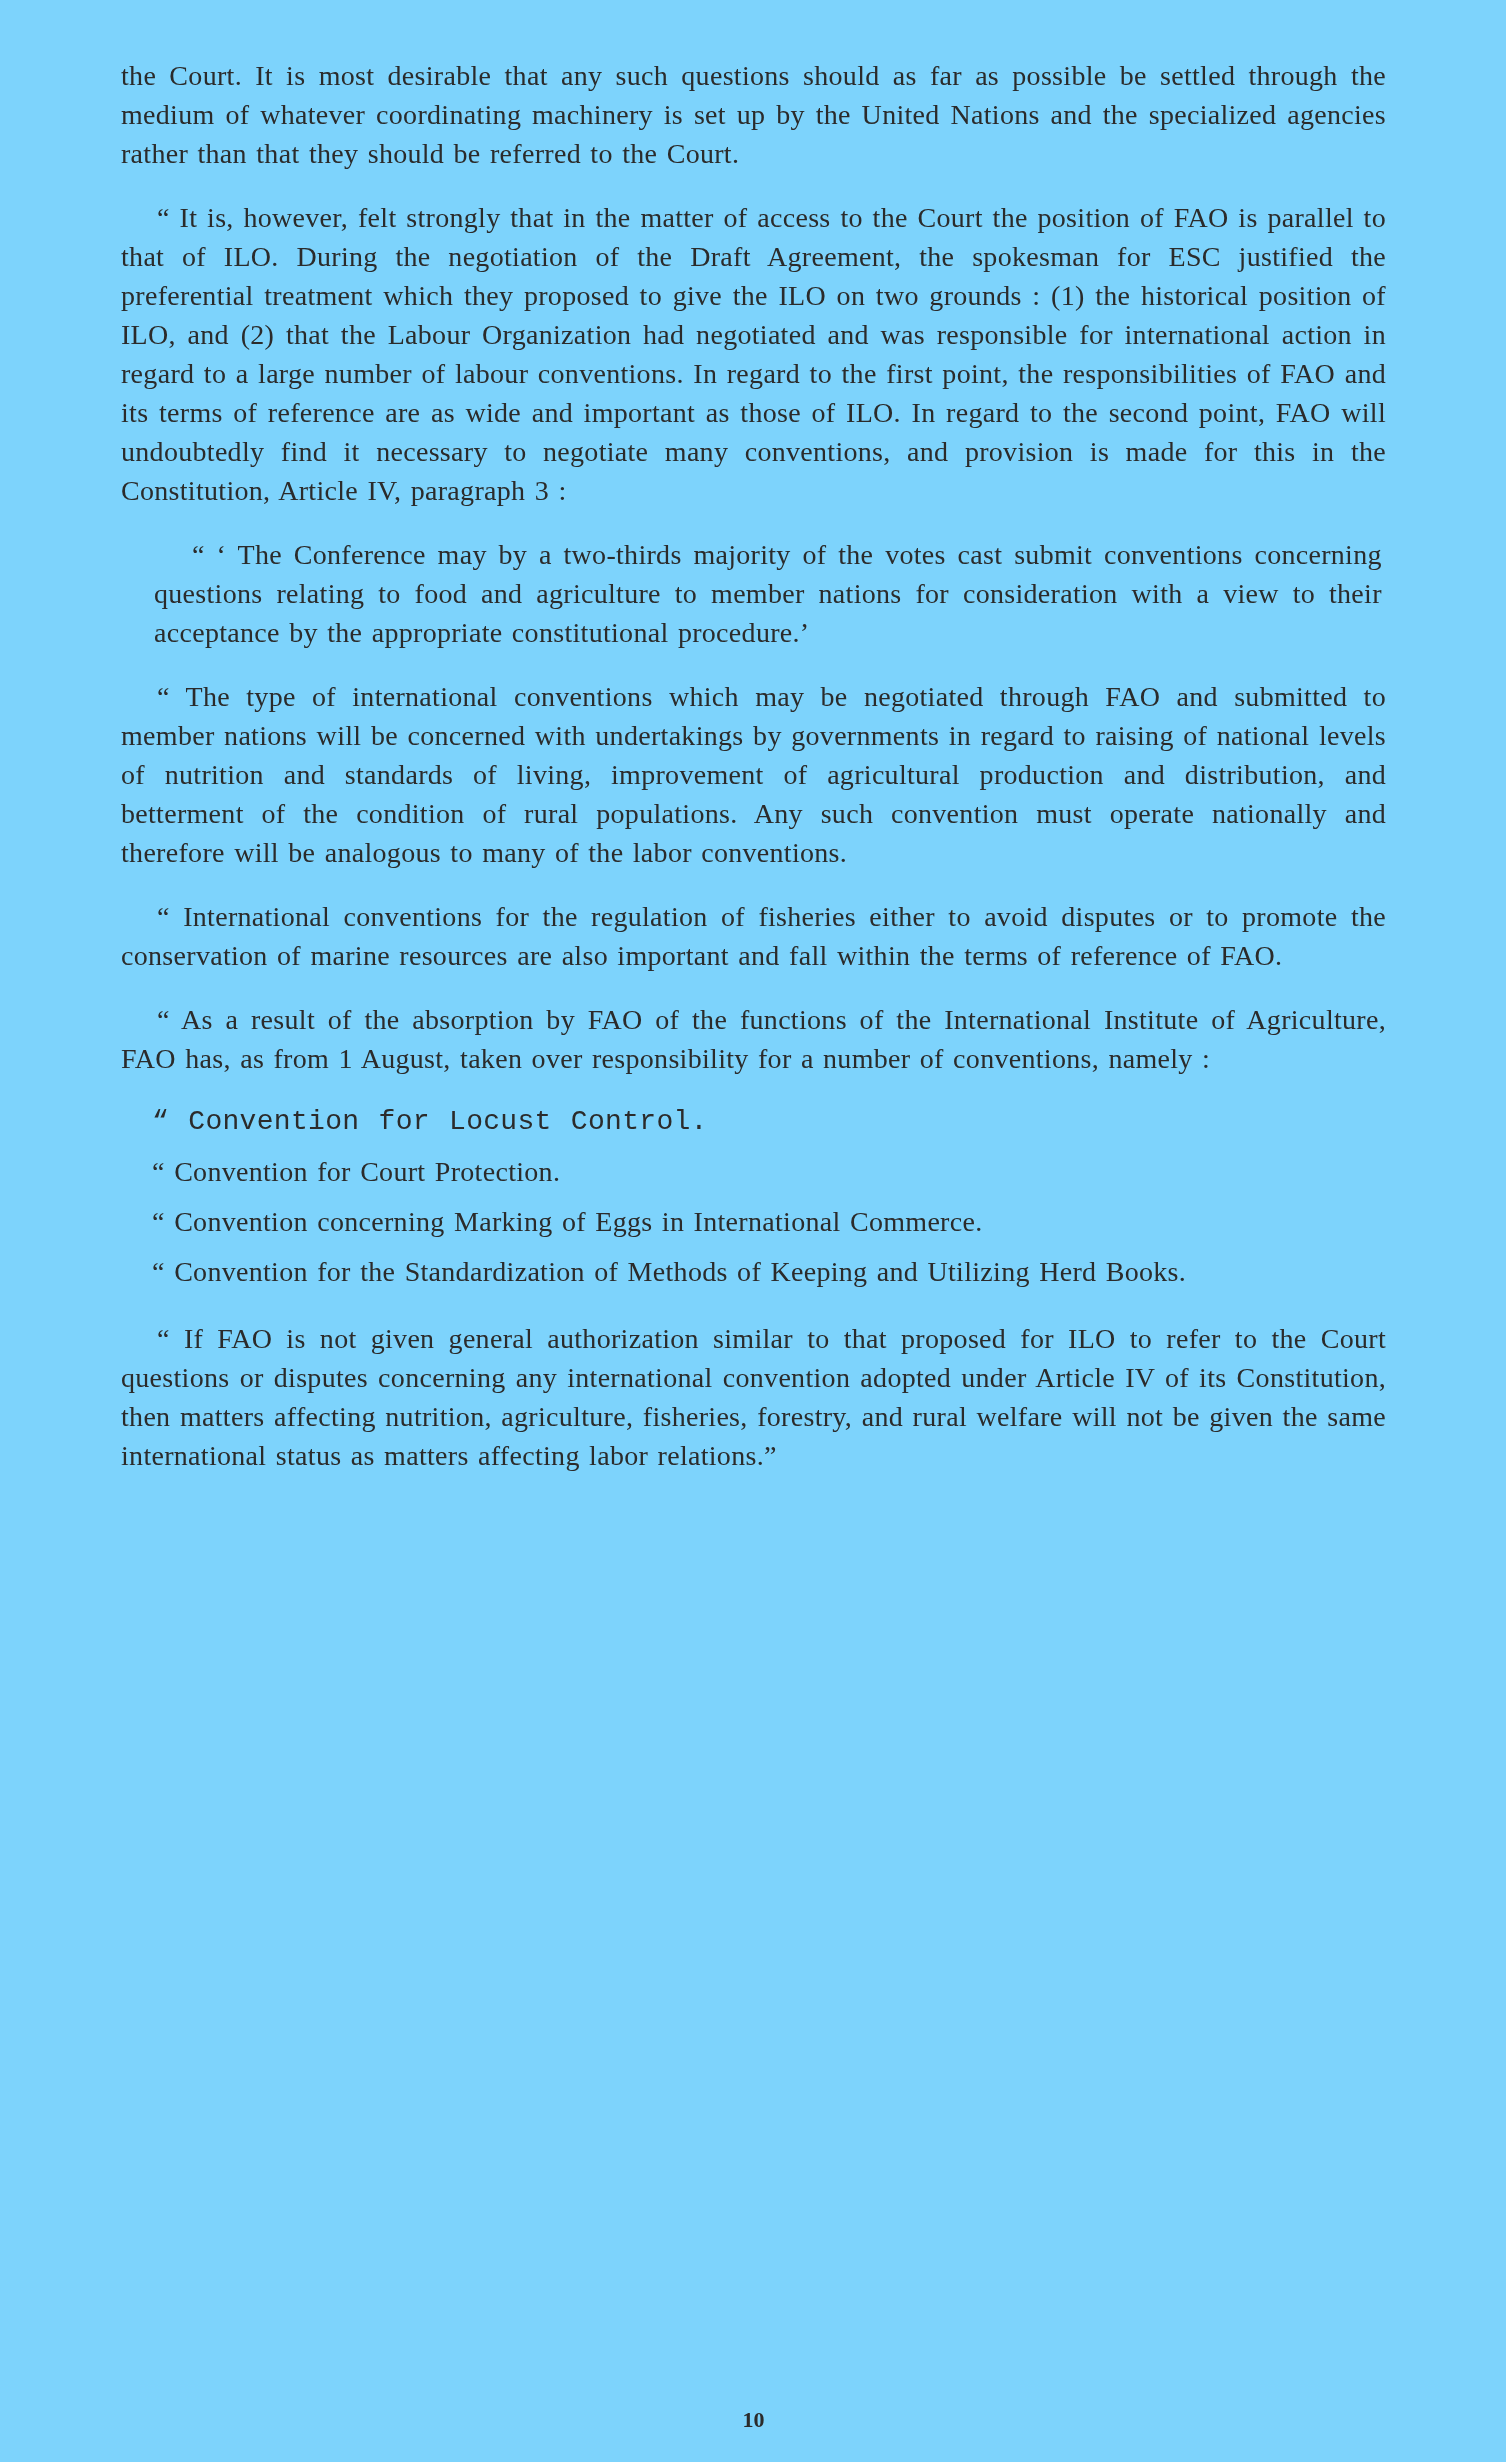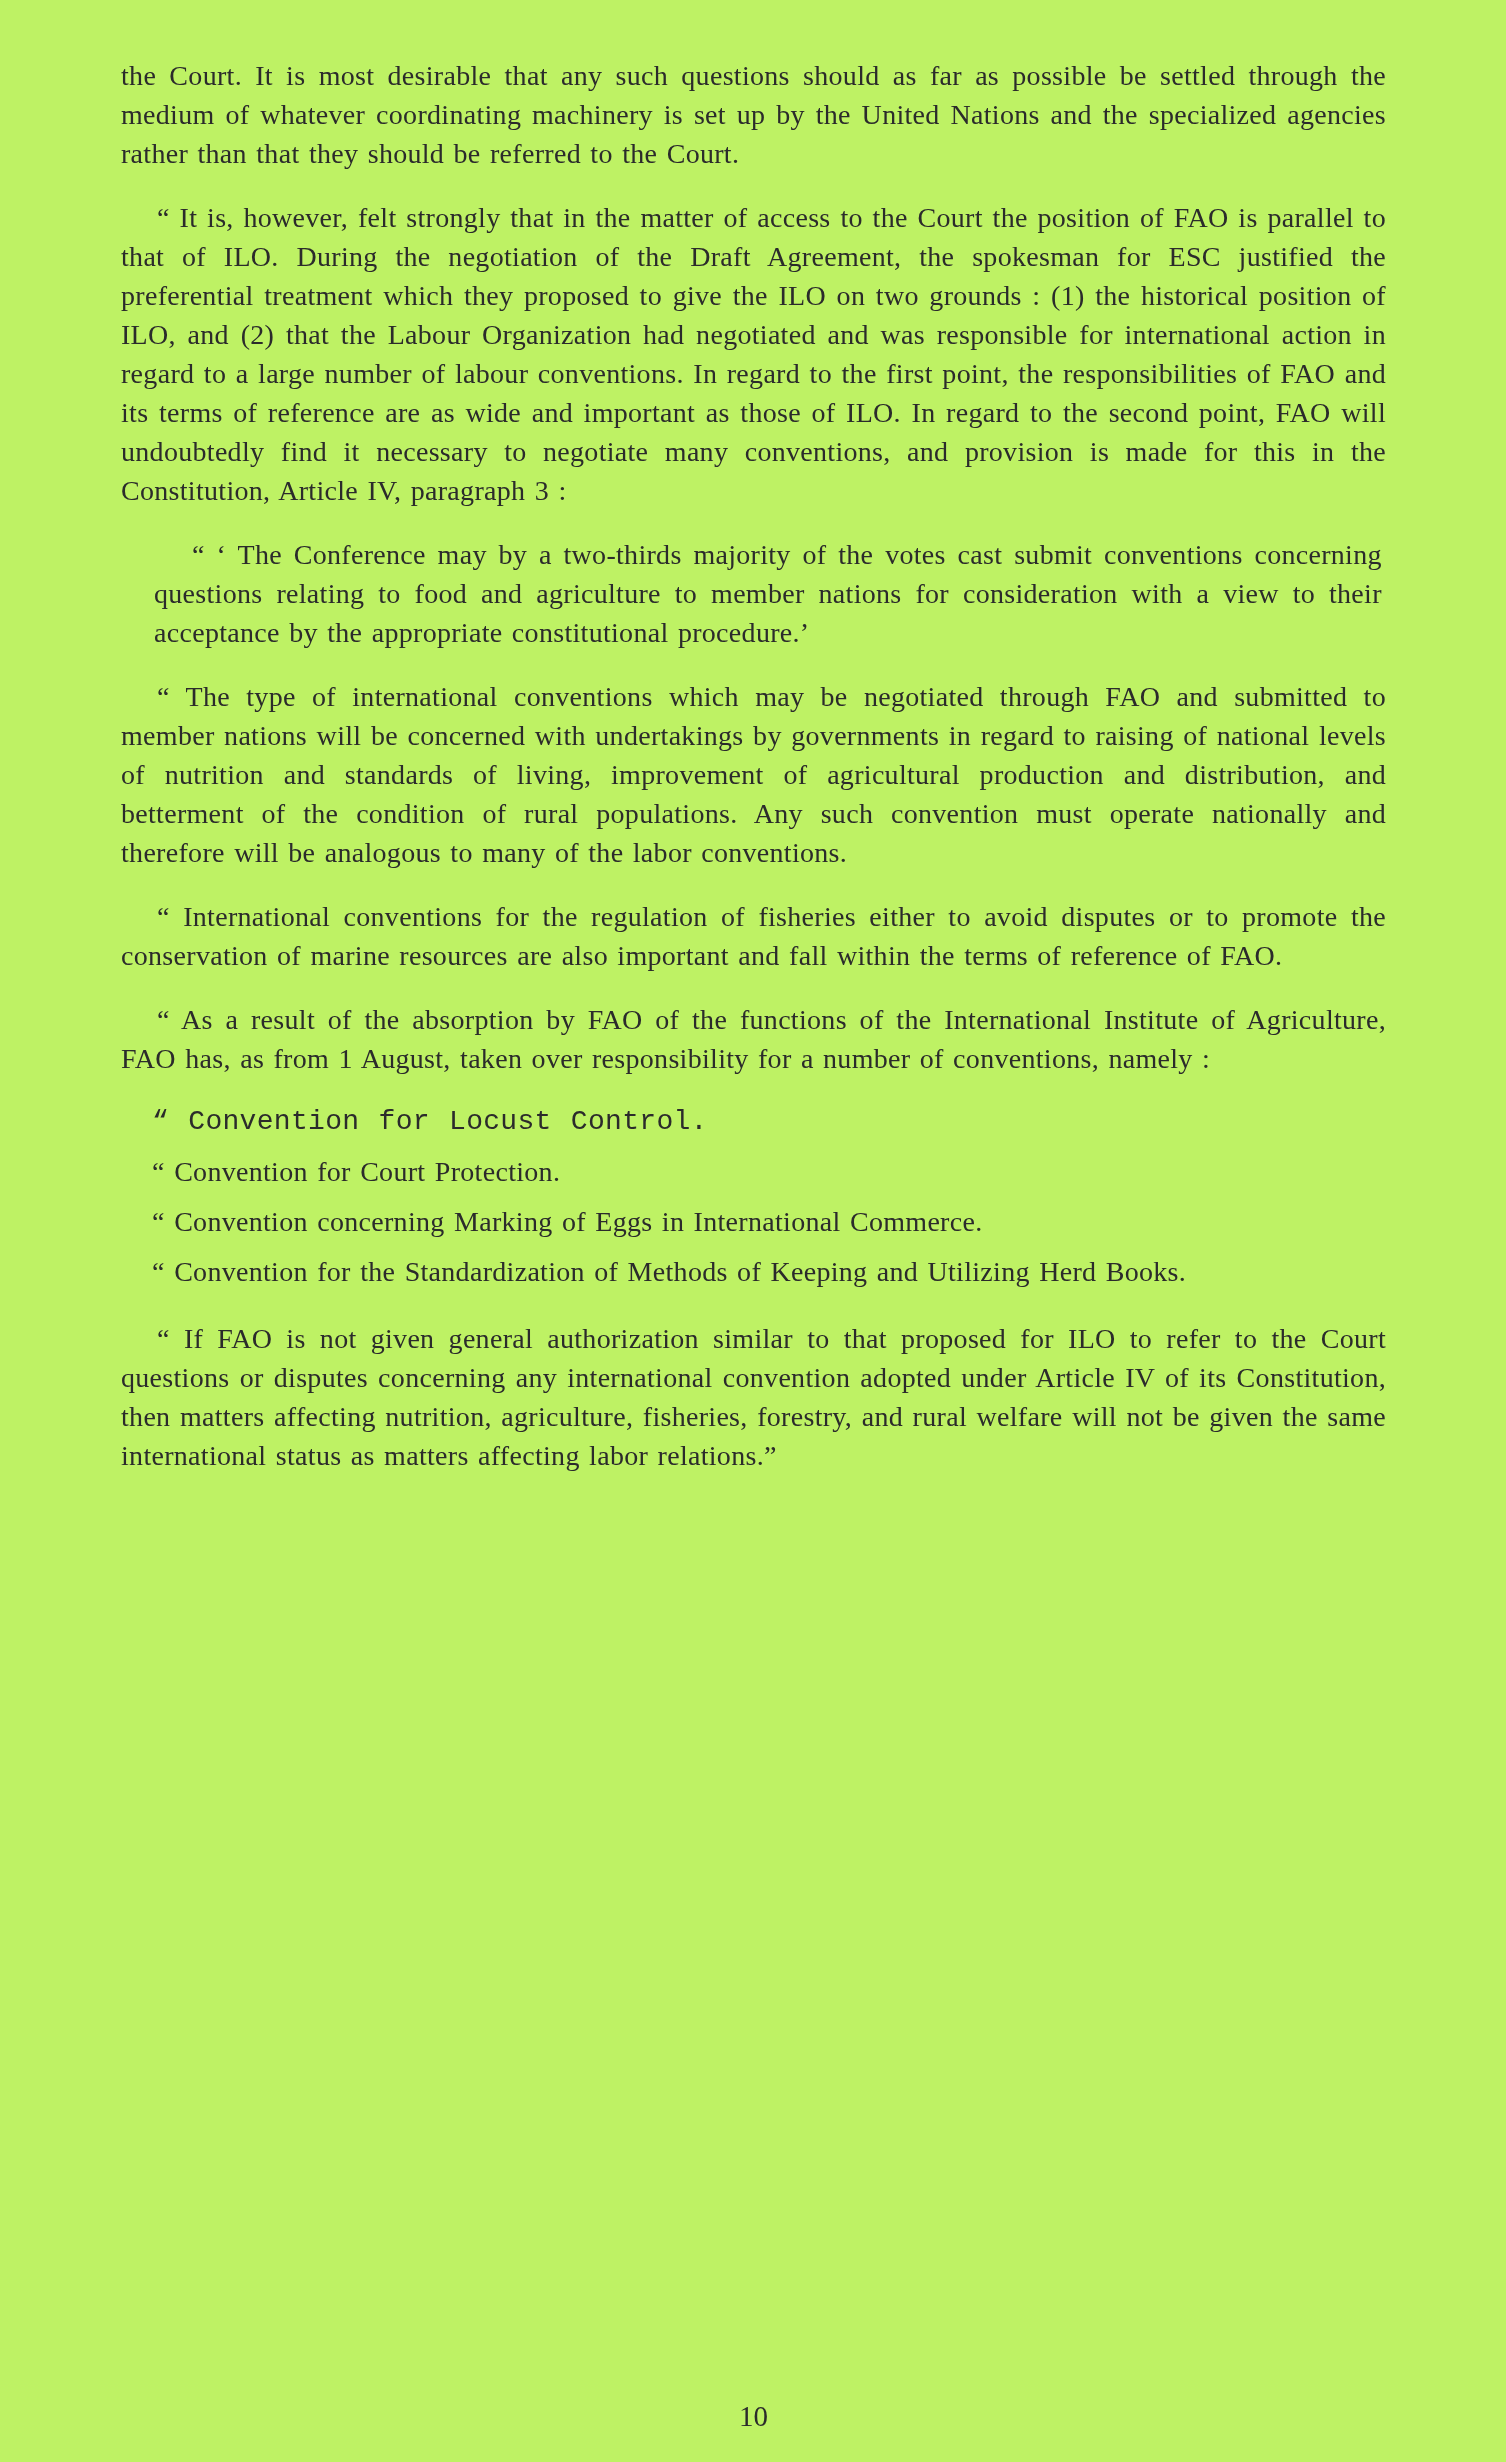--- a/index.html
+++ b/index.html
@@ -12,21 +12,21 @@
     height: 2462px;
     position: relative;
     font-family: "Liberation Serif", "DejaVu Serif", serif;
   }
   .page {
     position: absolute;
     top: 0;
     left: 0;
     width: 1507px;
     height: 2462px;
-    background: #bef264;
+    background: #7dd3fc;
     box-sizing: border-box;
     padding: 56px 121px 0 121px;
     color: #2b2b2b;
   }
   .page p {
     margin: 0;
     font-size: 28px;
     line-height: 39px;
     text-align: justify;
     letter-spacing: 0.3px;
@@ -57,22 +57,23 @@
   }
   p.after-list {
     margin-top: 28px;
   }
   .page-number {
     position: absolute;
     left: 0;
     bottom: 29px;
     width: 100%;
     text-align: center;
-    font-size: 29px;
+    font-size: 22px;
     color: #2b2b2b;
+    font-weight: bold;
   }
 </style>
 </head>
 <body>
 
 <div class="page">
 
   <p class="para first">the Court.  It is most desirable that any such questions should as far as possible be settled through the medium of whatever coordinating machinery is set up by the United Nations and the specialized agencies rather than that they should be referred to the Court.</p>
 
   <p class="para">“ It is, however, felt strongly that in the matter of access to the Court the position of FAO is parallel to that of ILO.  During the negotiation of the Draft Agreement, the spokesman for ESC justified the preferential treatment which they proposed to give the ILO on two grounds :  (1) the historical position of ILO, and (2) that the Labour Organization had negotiated and was responsible for international action in regard to a large number of labour conventions.  In regard to the first point, the responsibilities of FAO and its terms of reference are as wide and important as those of ILO.  In regard to the second point, FAO will undoubtedly find it necessary to negotiate many conventions, and provision is made for this in the Constitution, Article IV, paragraph 3 :</p>

